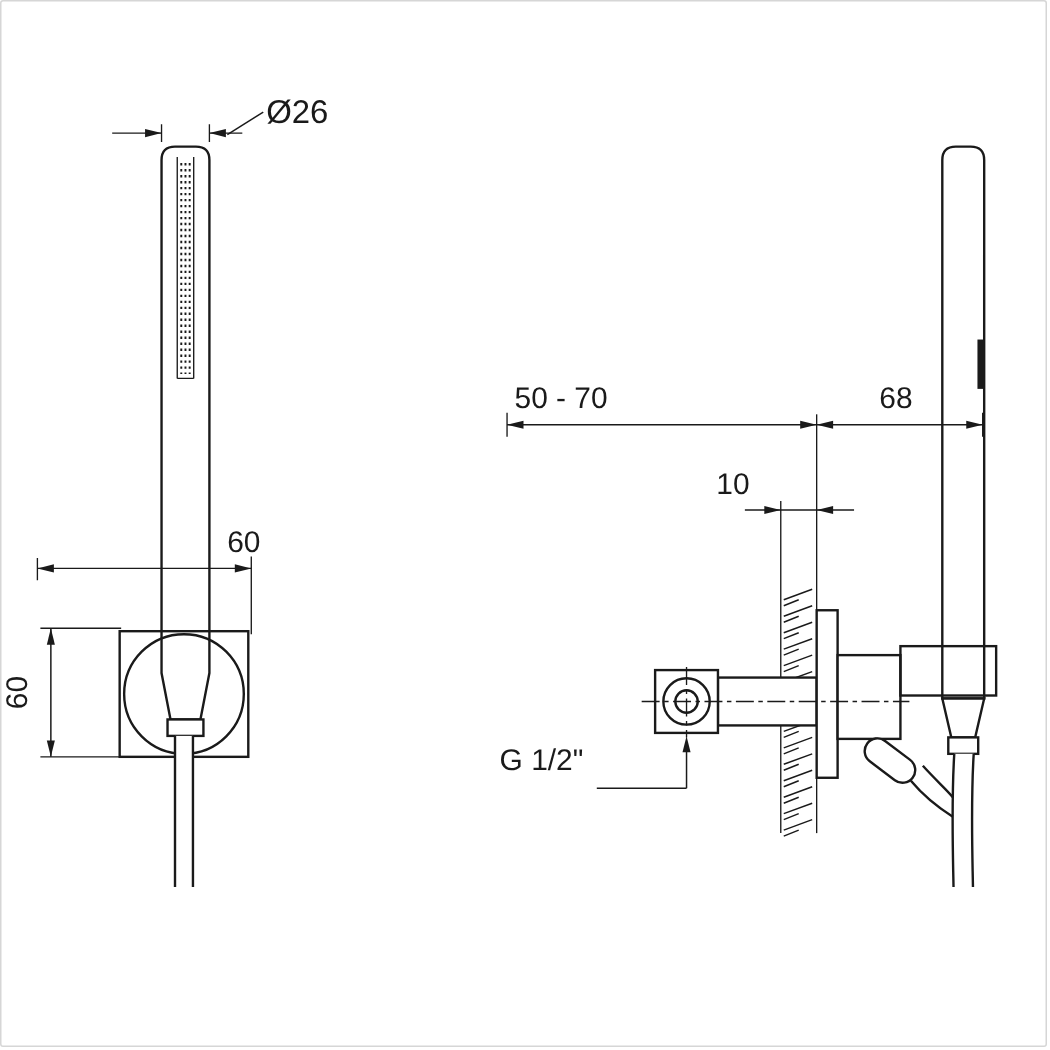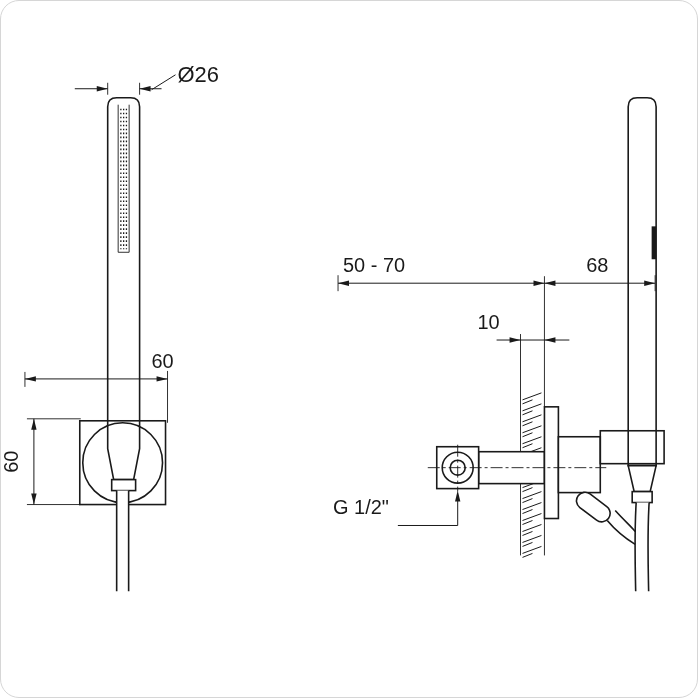--- a/index.html
+++ b/index.html
@@ -1,19 +1,19 @@
 <!DOCTYPE html>
 <html style="--line: #1a1a1a; --bg: #ffffff;"><head>
 <meta charset="utf-8">
 <style>
   :root { --line: #1a1a1a; --bg: #ffffff; }
   html,body { margin:0; padding:0; background:#fff; }
   .frame {
     width:698px; height:698px;
-    border:1px solid #d6d6d6; border-radius:19px;
+    border:1px solid #d6d6d6; border-radius:2px;
     background:var(--bg);
     box-sizing:border-box;
     overflow:hidden;
   }
   svg { display:block; }
   .obj  { fill:none; stroke:var(--line); stroke-width:1.6; }
   .objf { fill:#fff;  stroke:var(--line); stroke-width:1.6; }
   .fillonly { fill:var(--line); stroke:none; }
   .dim  { stroke:var(--line); stroke-width:1; fill:none; }
   .wit  { stroke:var(--line); stroke-width:0.9; fill:none; }

